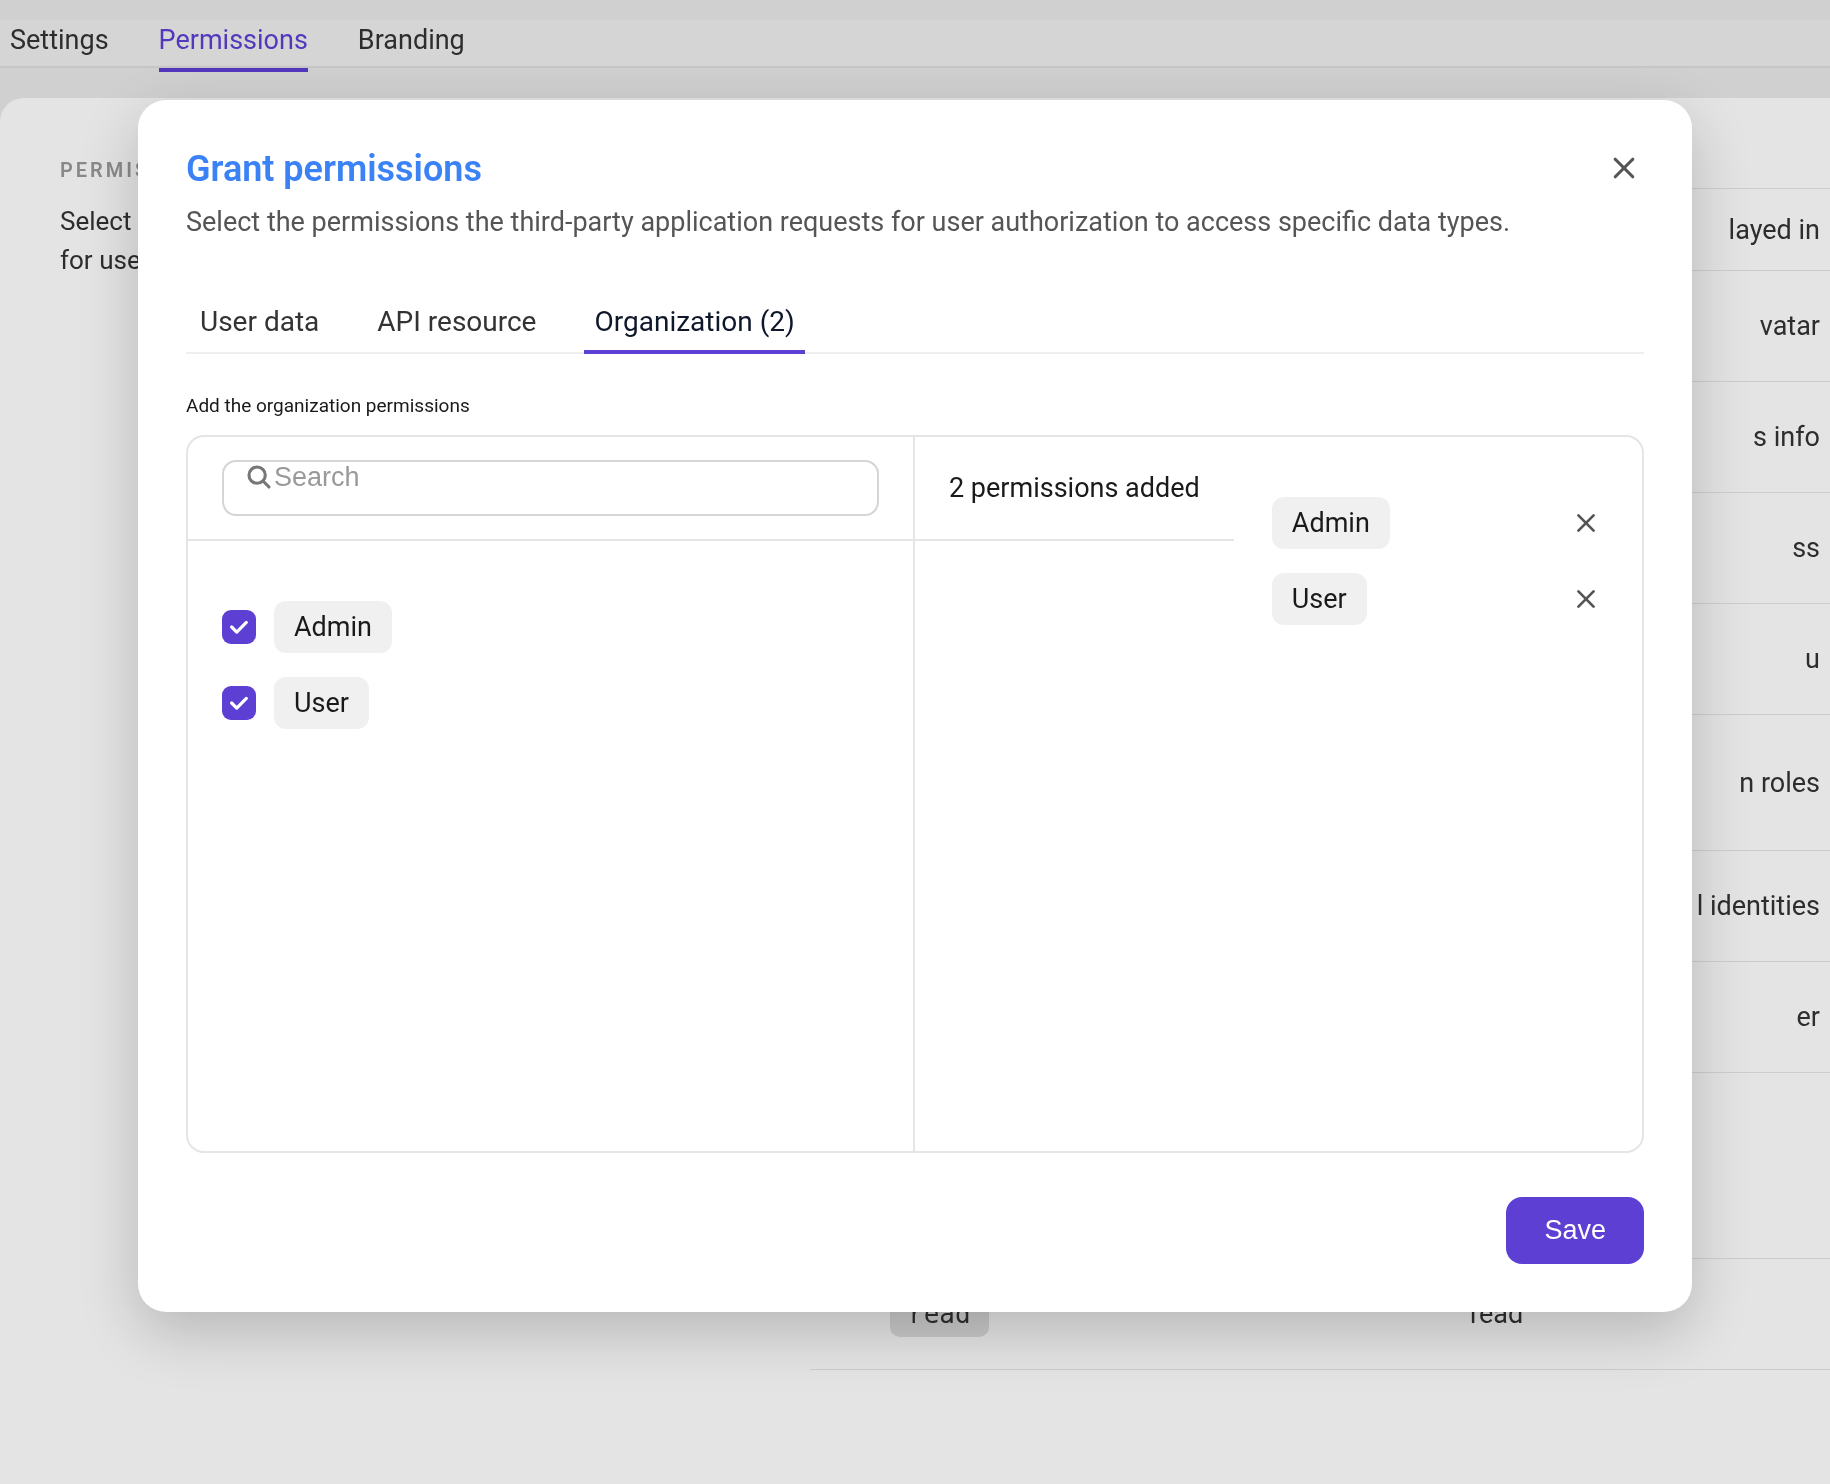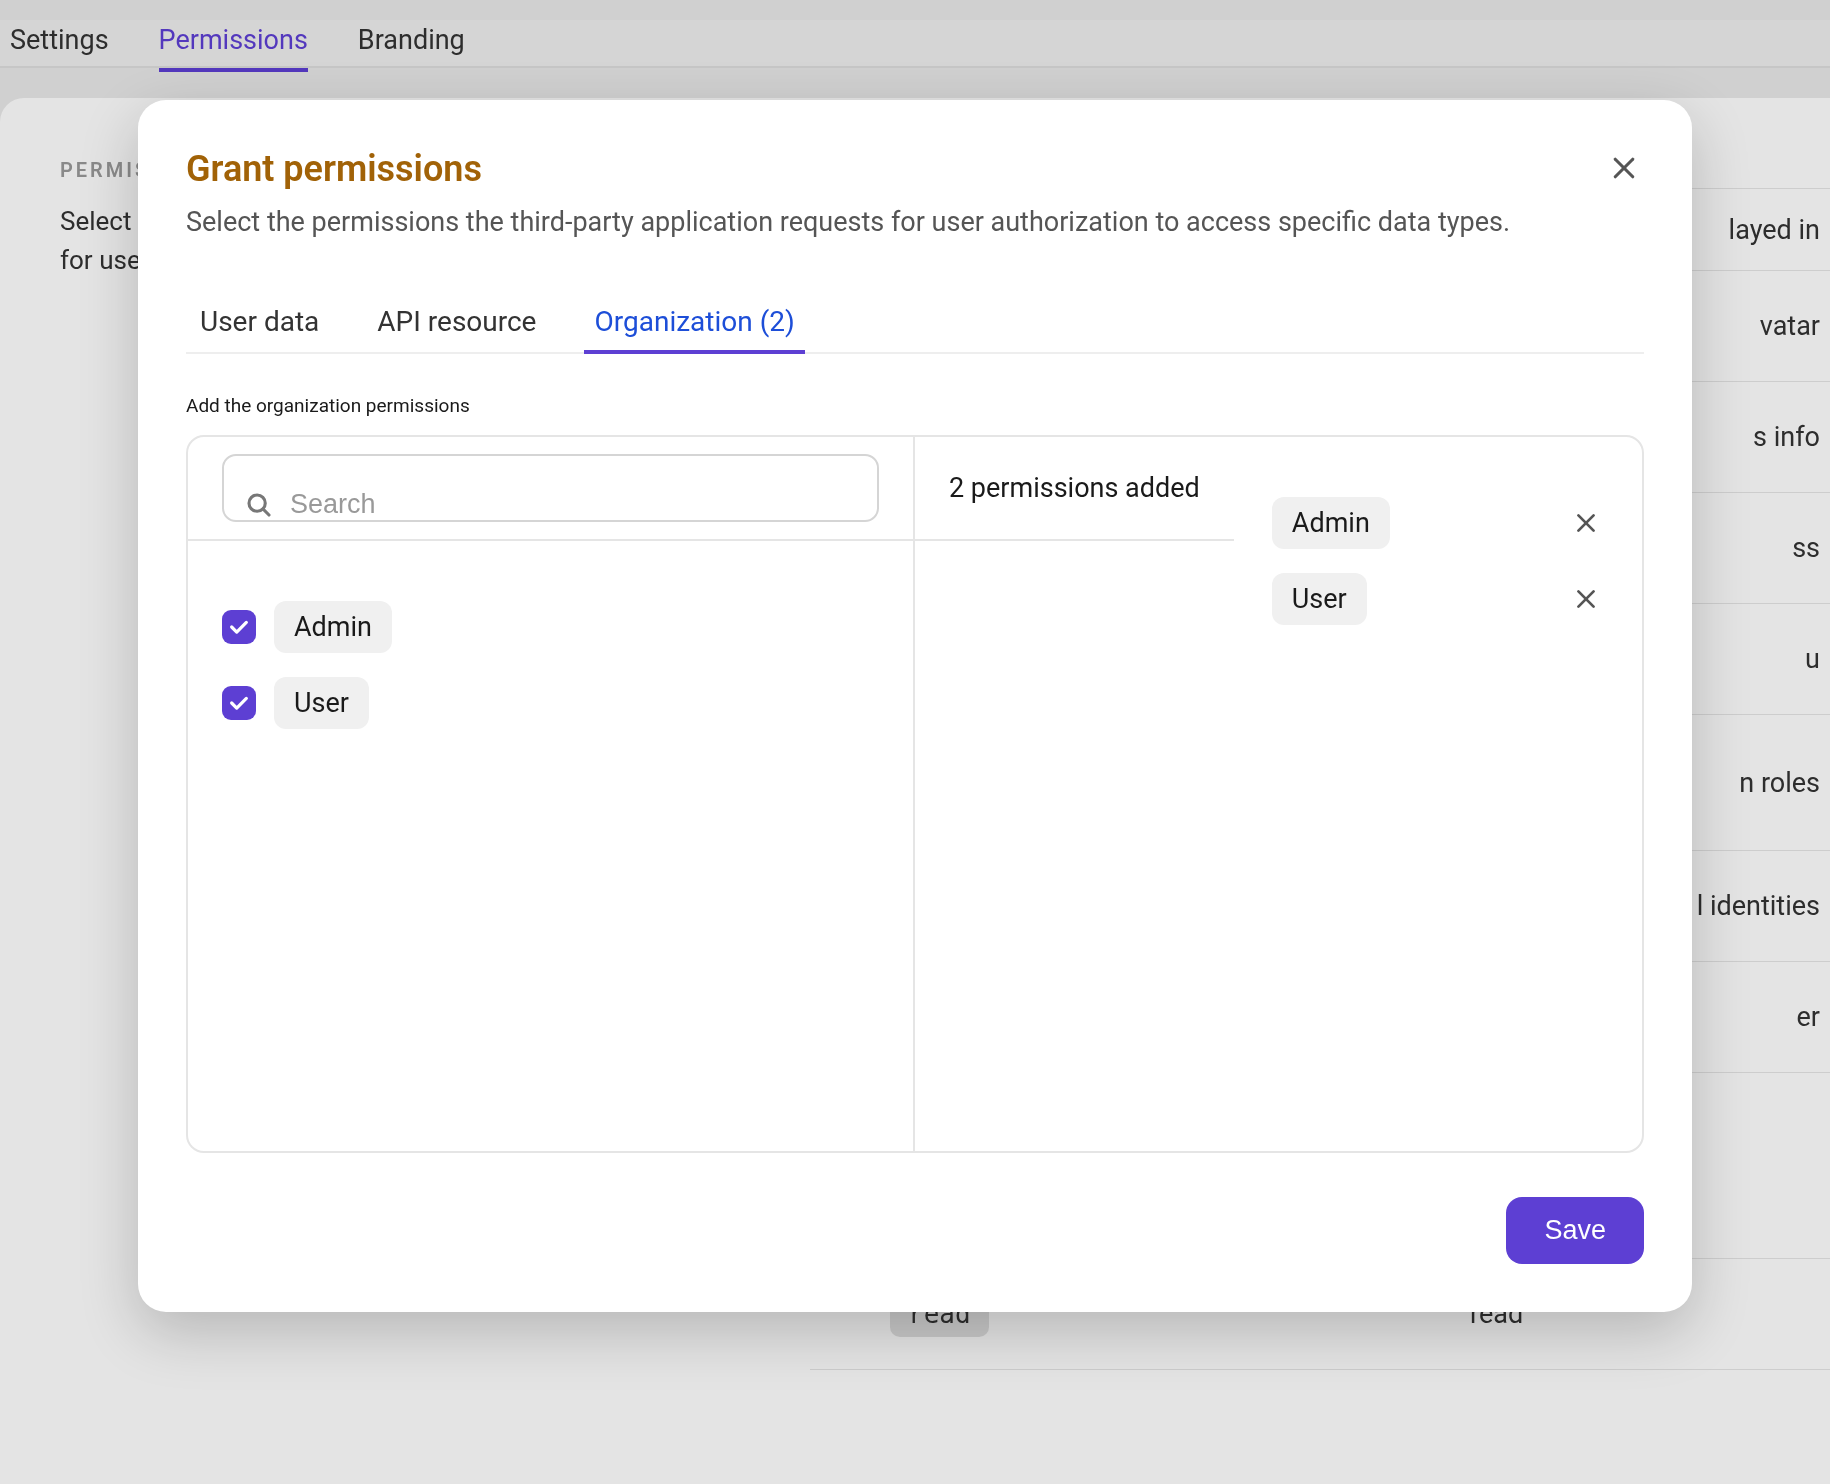--- a/index.html
+++ b/index.html
@@ -115,21 +115,21 @@
       position: relative;
     }
     .modal-header {
       display: flex;
       justify-content: space-between;
       align-items: flex-start;
     }
     .modal-title {
       font-size: 36px;
       font-weight: 600;
-      color: #a16207;
+      color: #3b82f6;
       margin-bottom: 12px;
     }
     .modal-subtitle {
       font-size: 27px;
       color: #555;
       line-height: 1.5;
       max-width: 1350px;
     }
     .close-btn {
       width: 40px;
@@ -152,21 +152,21 @@
       padding-left: 10px;
     }
     .modal-tab {
       font-size: 28px;
       color: #333;
       padding: 14px 4px;
       cursor: pointer;
       position: relative;
     }
     .modal-tab.active {
-      color: #1d4ed8;
+      color: #0f172a;
     }
     .modal-tab.active::after {
       content: "";
       position: absolute;
       left: -6px;
       right: -6px;
       bottom: -2px;
       height: 4px;
       background: #5d3fd3;
     }
@@ -204,27 +204,26 @@
       padding: 0 34px;
       border-bottom: 2px solid #e5e5e5;
     }
     .panel-header-text {
       font-size: 27px;
       color: #1a1a1a;
     }
     
     .search-box {
       flex: 1;
-      height: 68px;
+      height: 56px;
       border: 2px solid #d5d5d5;
       border-radius: 14px;
       display: flex;
-      align-items: flex-end;
+      align-items: flex-start;
       padding: 0 20px;
-      gap: 16px;
     }
     .search-box svg {
       width: 30px;
       height: 30px;
       color: #777;
       flex-shrink: 0;
     }
     .search-input {
       border: none;
       outline: none;

